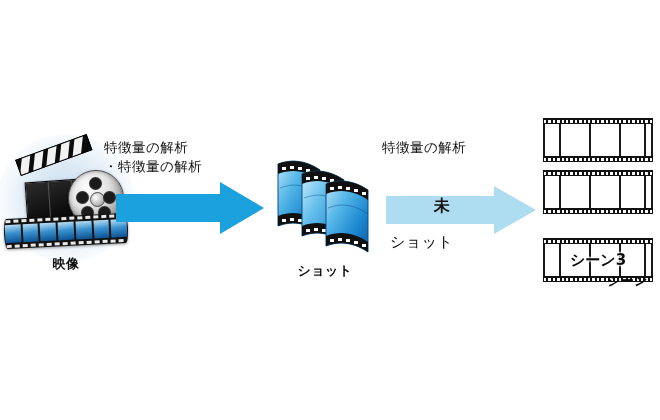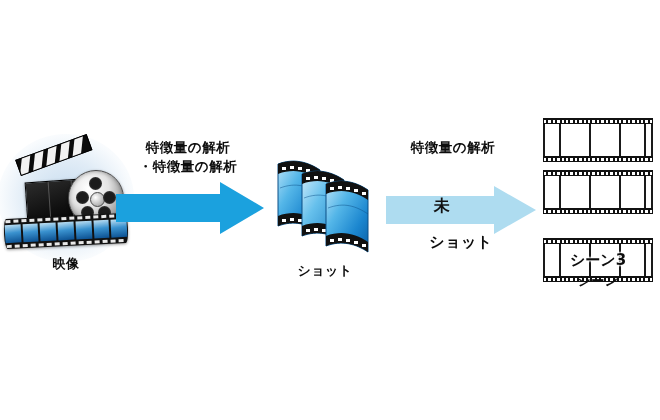--- a/index.html
+++ b/index.html
@@ -28,22 +28,22 @@
   }
   .caption {
     position: absolute;
     font-size: 13px;
     font-weight: 700;
     text-align: center;
   }
   .proc-label {
     position: absolute;
     font-size: 13.5px;
-    font-weight: 700;
-    text-align: center;
+    font-weight: 400;
+    text-align: left;
     line-height: 1.35;
   }
 
   
   #video-icon {
     position: absolute;
     left: 4px;
     top: 142px;
     width: 124px;
     height: 112px;
@@ -632,15 +632,15 @@
           <u></u>
             <u></u>
             <u></u>
             <u></u>
             <u></u>
         </div>
       </div>
     </div>
   </div>
 
-  <div class="caption jp" style="left:548px; top:272px; width:100px;">シーン</div>
+  <div class="caption jp" style="left:548px; top:272px; width:100px;text-align:right;">シーン</div>
 
 </div>
 
 </body></html>

